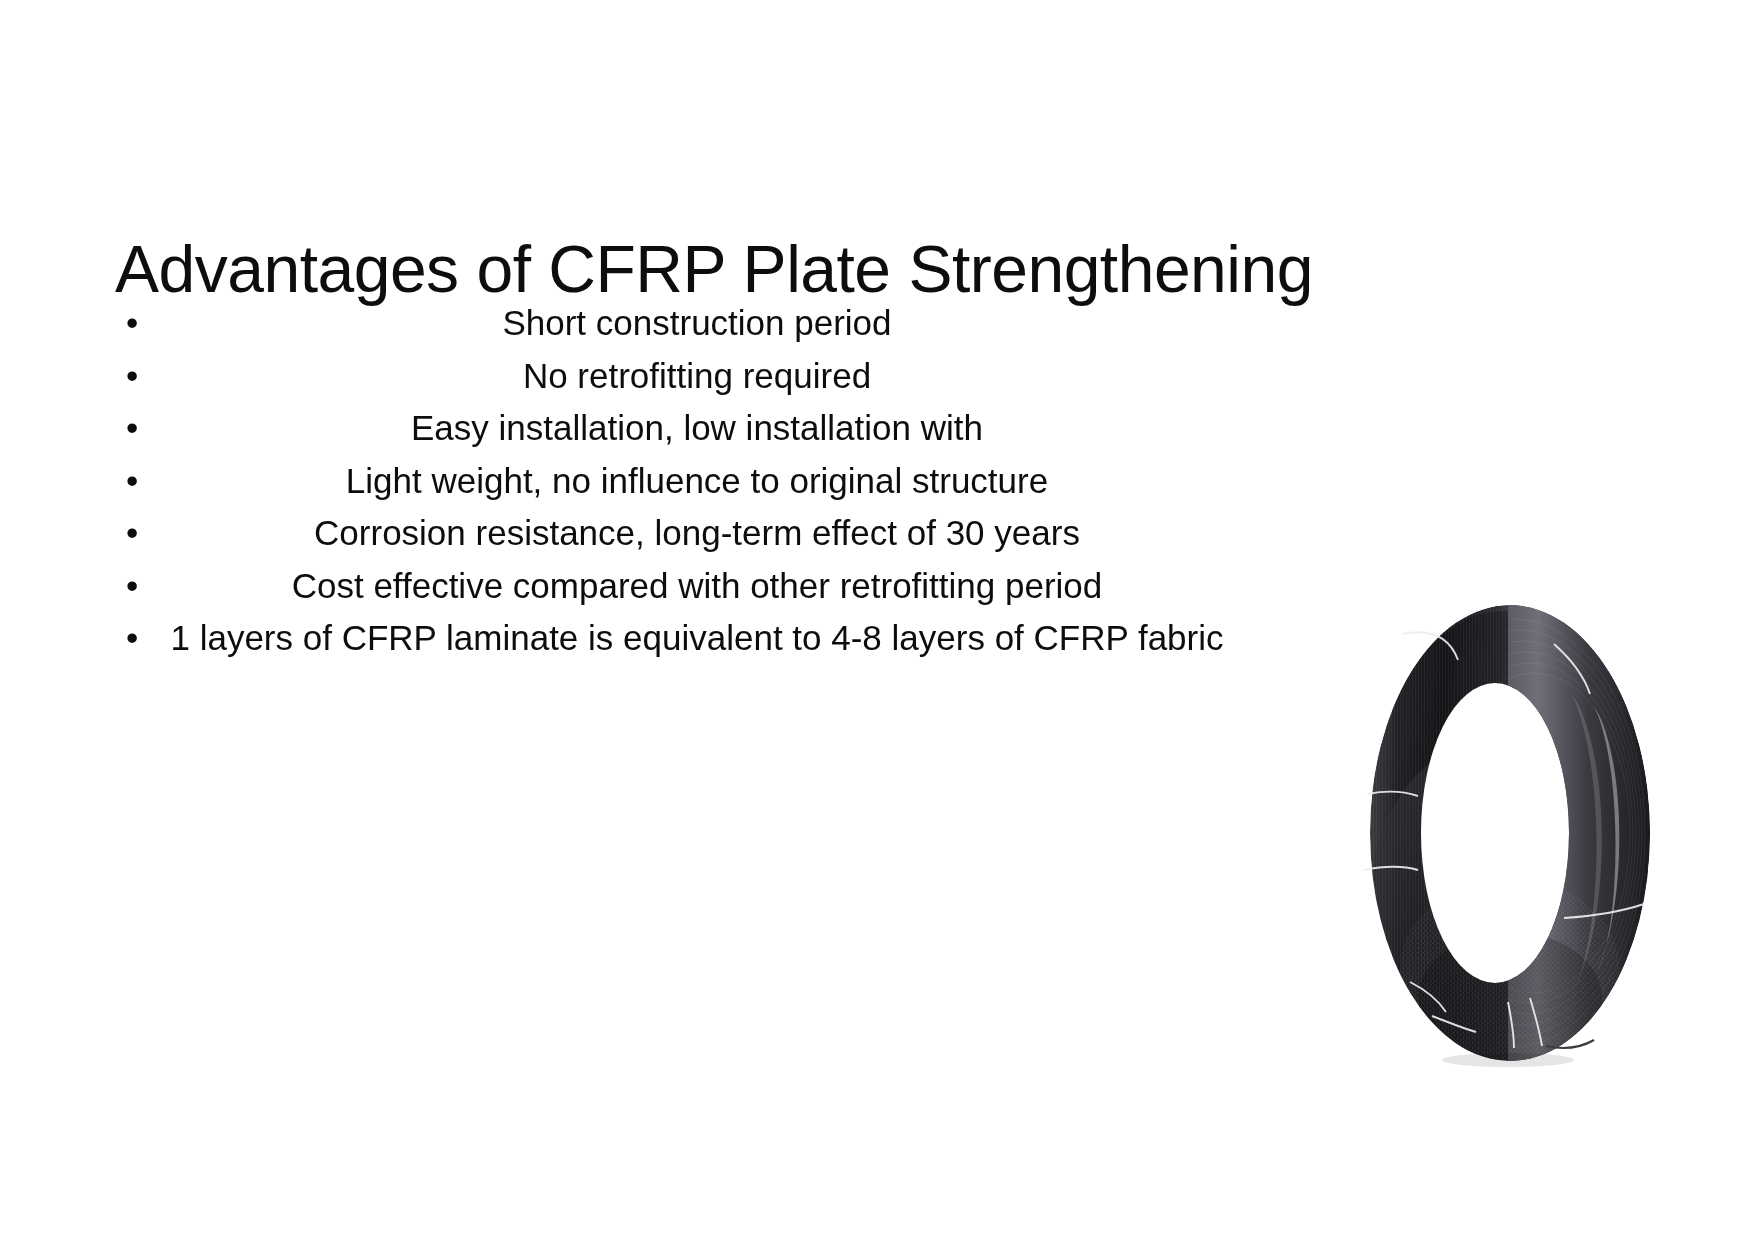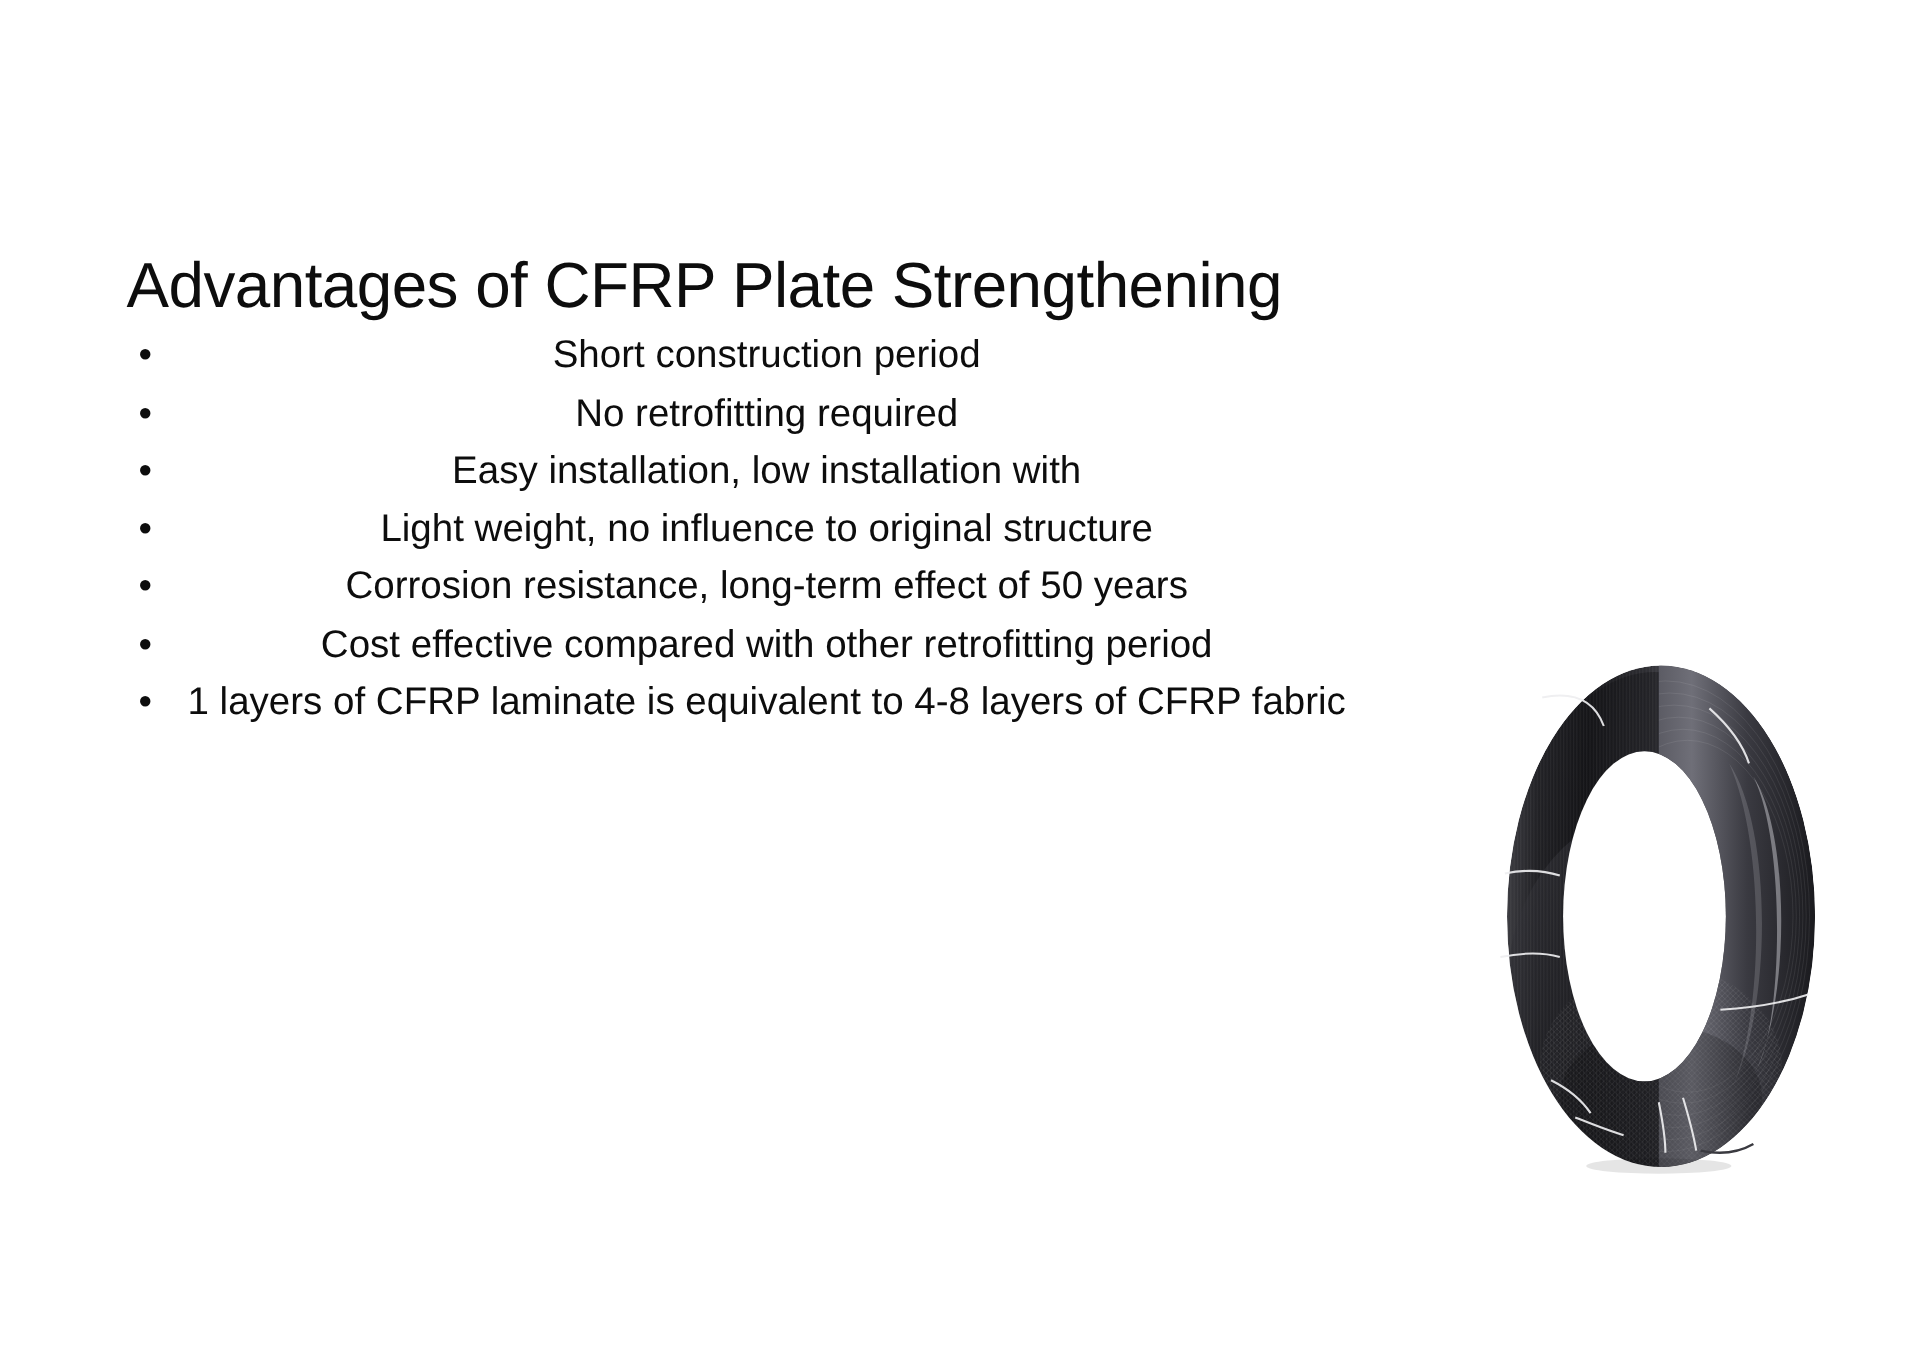--- a/index.html
+++ b/index.html
@@ -21,21 +21,21 @@
     inset: 0;
     background: #ffffff;
   }
 
   
   #slide-title {
     position: absolute;
     left: 115px;
     top: 192px;
     width: 1300px;
-    font-size: 58px;
+    font-size: 66px;
     line-height: 1.0;
     font-weight: 400;
     letter-spacing: -0.5px;
     color: #0d0d0d;
     white-space: nowrap;
   }
 
   
   #bullet-list {
     position: absolute;
@@ -106,21 +106,21 @@
       <span class="bullet-text">Easy installation, low installation with</span>
     </li>
 
     <li>
       <span class="bullet-mark">•</span>
       <span class="bullet-text">Light weight, no influence to original structure</span>
     </li>
 
     <li>
       <span class="bullet-mark">•</span>
-      <span class="bullet-text">Corrosion resistance, long-term effect of 50 years</span>
+      <span class="bullet-text">Corrosion resistance, long-term effect of 30 years</span>
     </li>
 
     <li>
       <span class="bullet-mark">•</span>
       <span class="bullet-text">Cost effective compared with other retrofitting period</span>
     </li>
 
     <li>
       <span class="bullet-mark">•</span>
       <span class="bullet-text">1 layers of CFRP laminate is equivalent to 4-8 layers of CFRP fabric</span>

